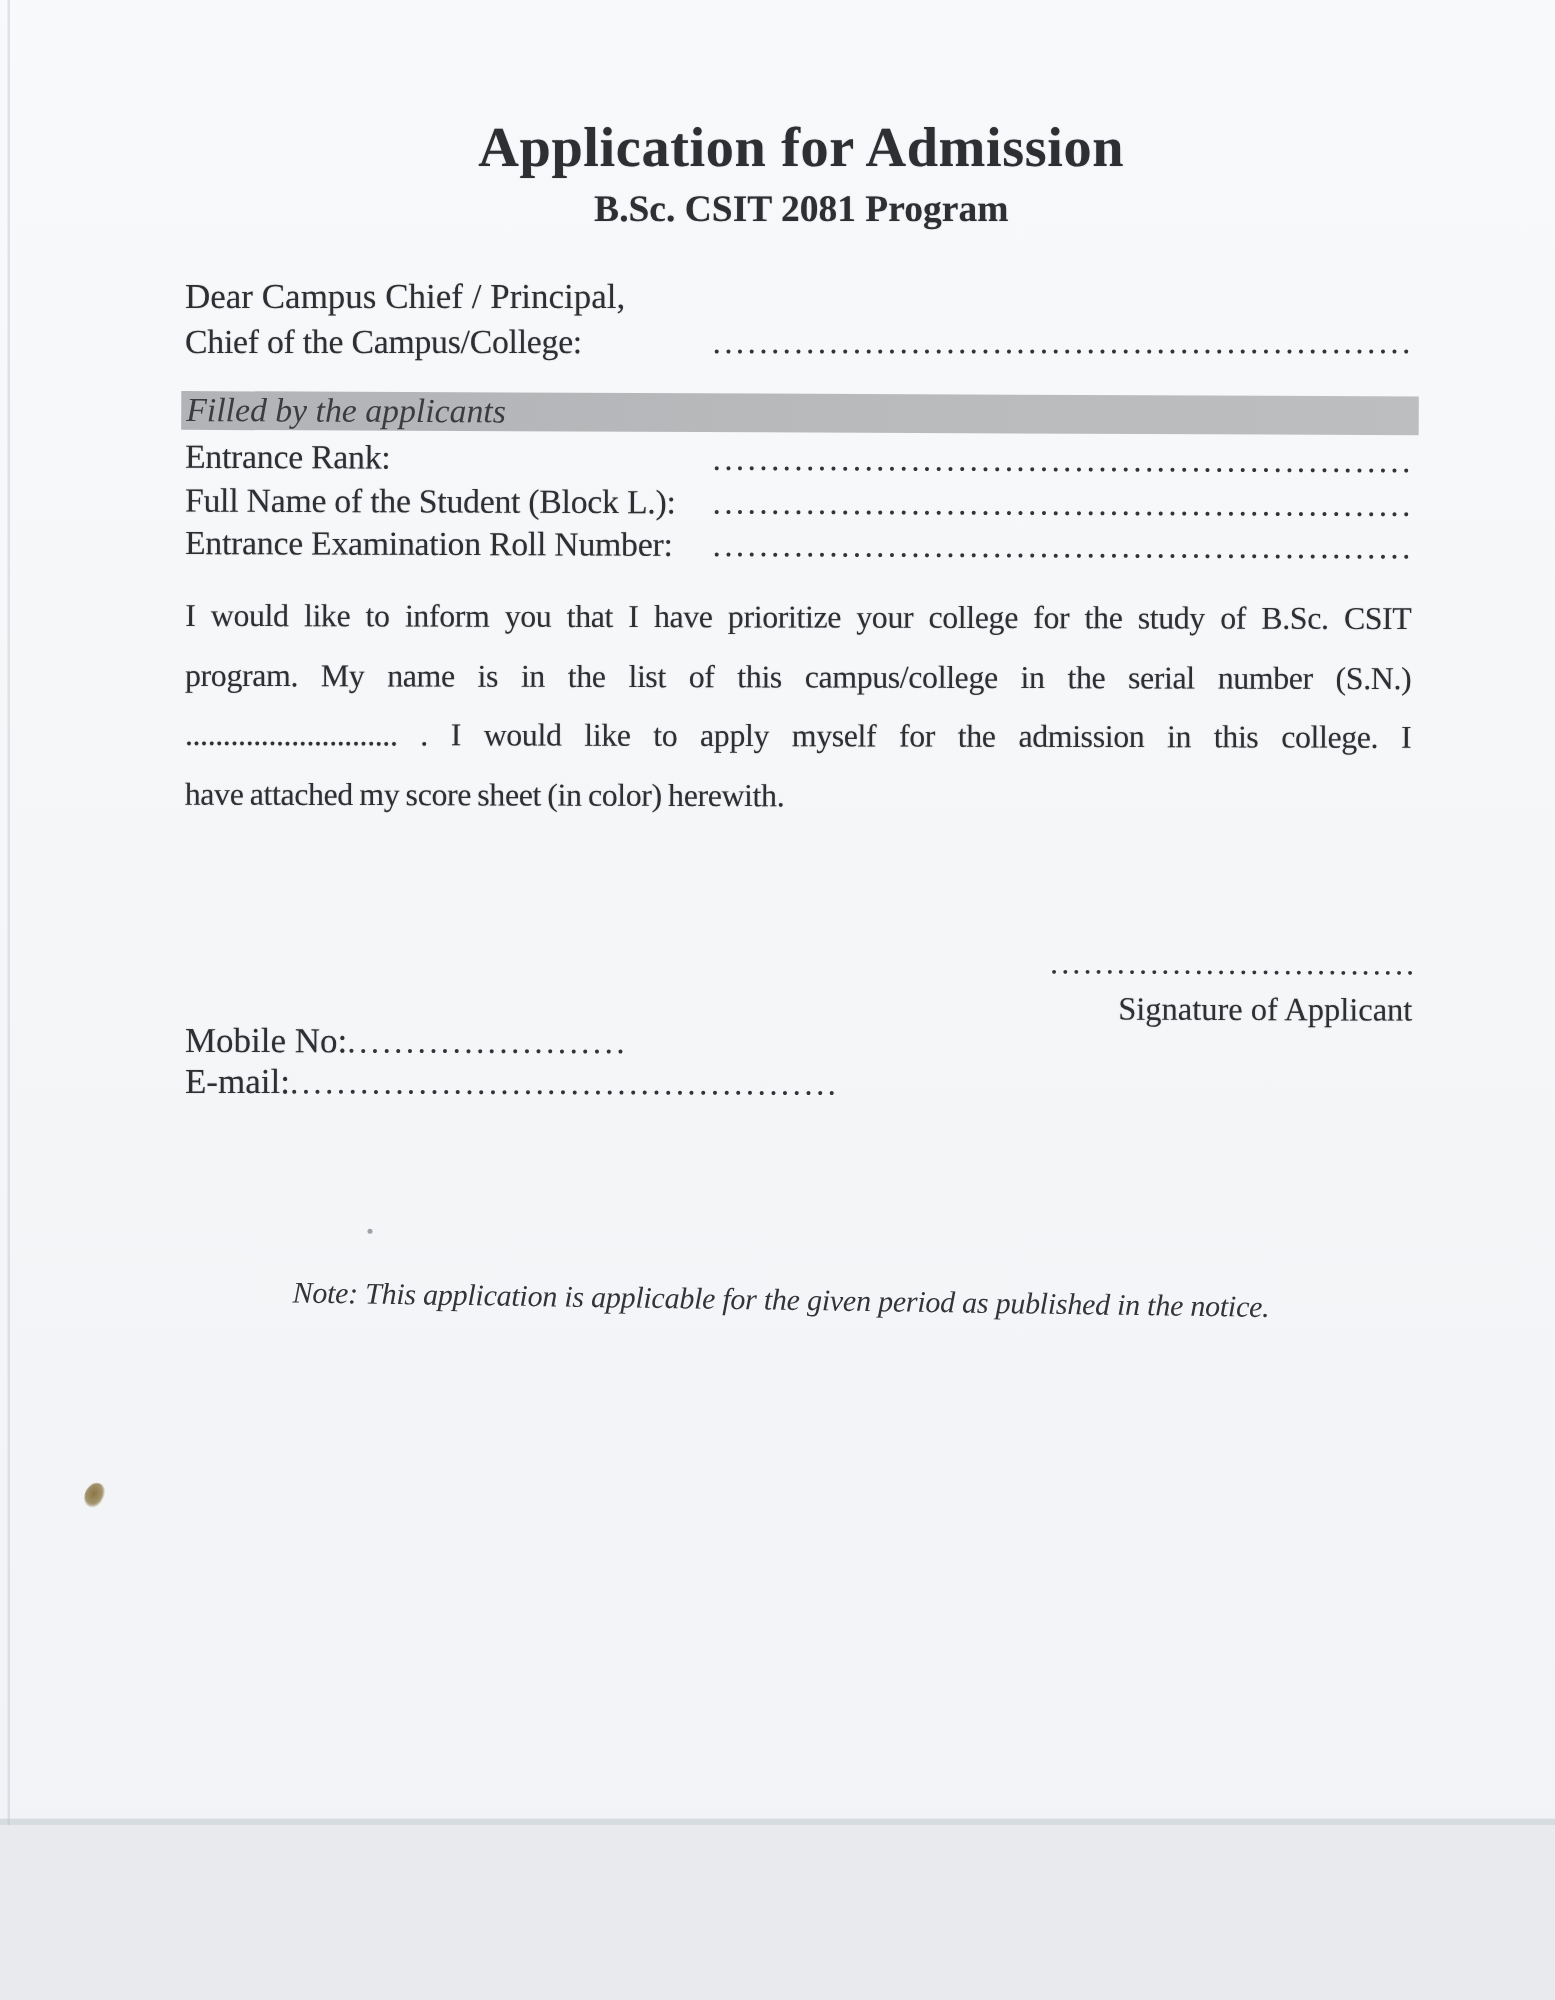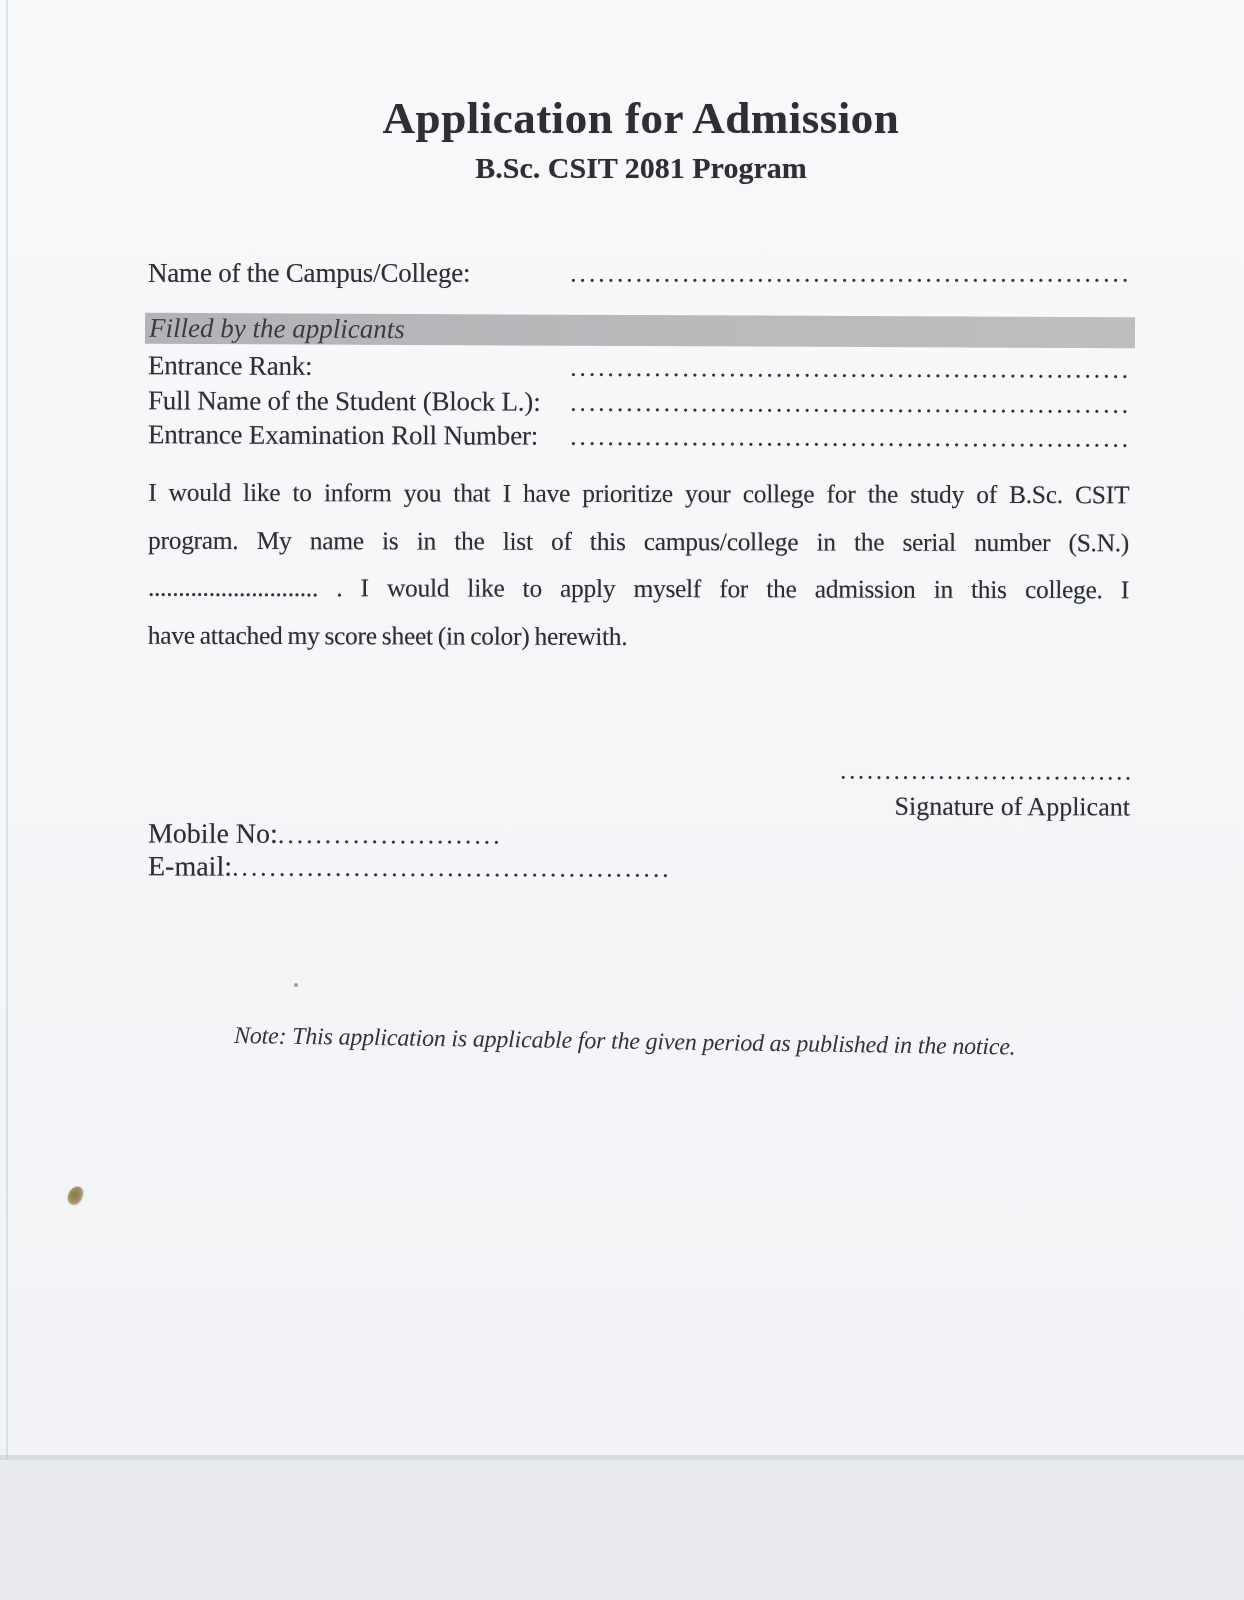--- a/index.html
+++ b/index.html
@@ -95,23 +95,24 @@
 <div class="page">
 
   <div class="edge-left"></div>
   <div class="edge-bottom"></div>
 
   <div class="title-block">
     <div class="title soft-ink">Application for Admission</div>
     <div class="subtitle soft-ink">B.Sc. CSIT 2081 Program</div>
   </div>
 
+  <div class="greeting soft-ink">Dear Campus Chief / Principal,</div>
 
   <div class="field-row row-campus">
-    <span class="lbl soft-ink">Name of the Campus/College:</span>
+    <span class="lbl soft-ink">Chief of the Campus/College:</span>
     <span class="dots">..........................................................................</span>
   </div>
 
   <div class="section-bar">
     <span>Filled by the applicants</span>
   </div>
 
   <div class="field-row row-f0">
     <span class="lbl soft-ink">Entrance Rank:</span>
     <span class="dots">..........................................................................</span>

